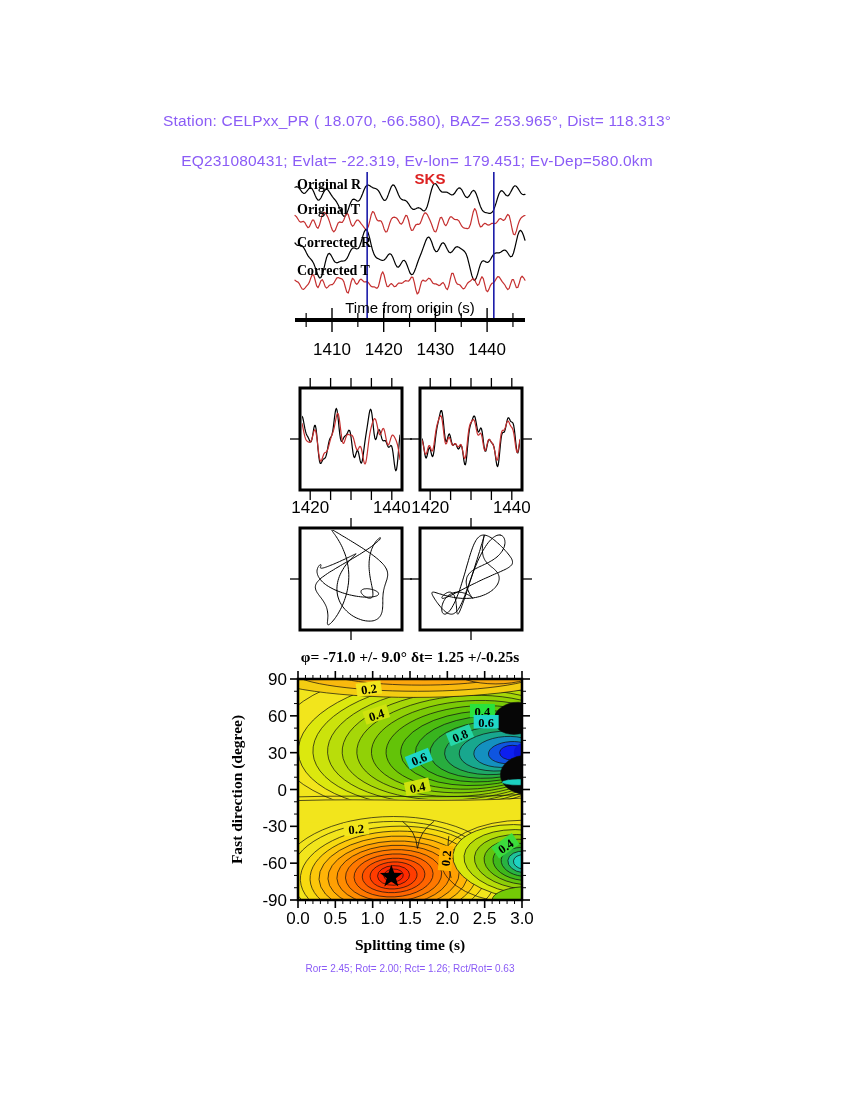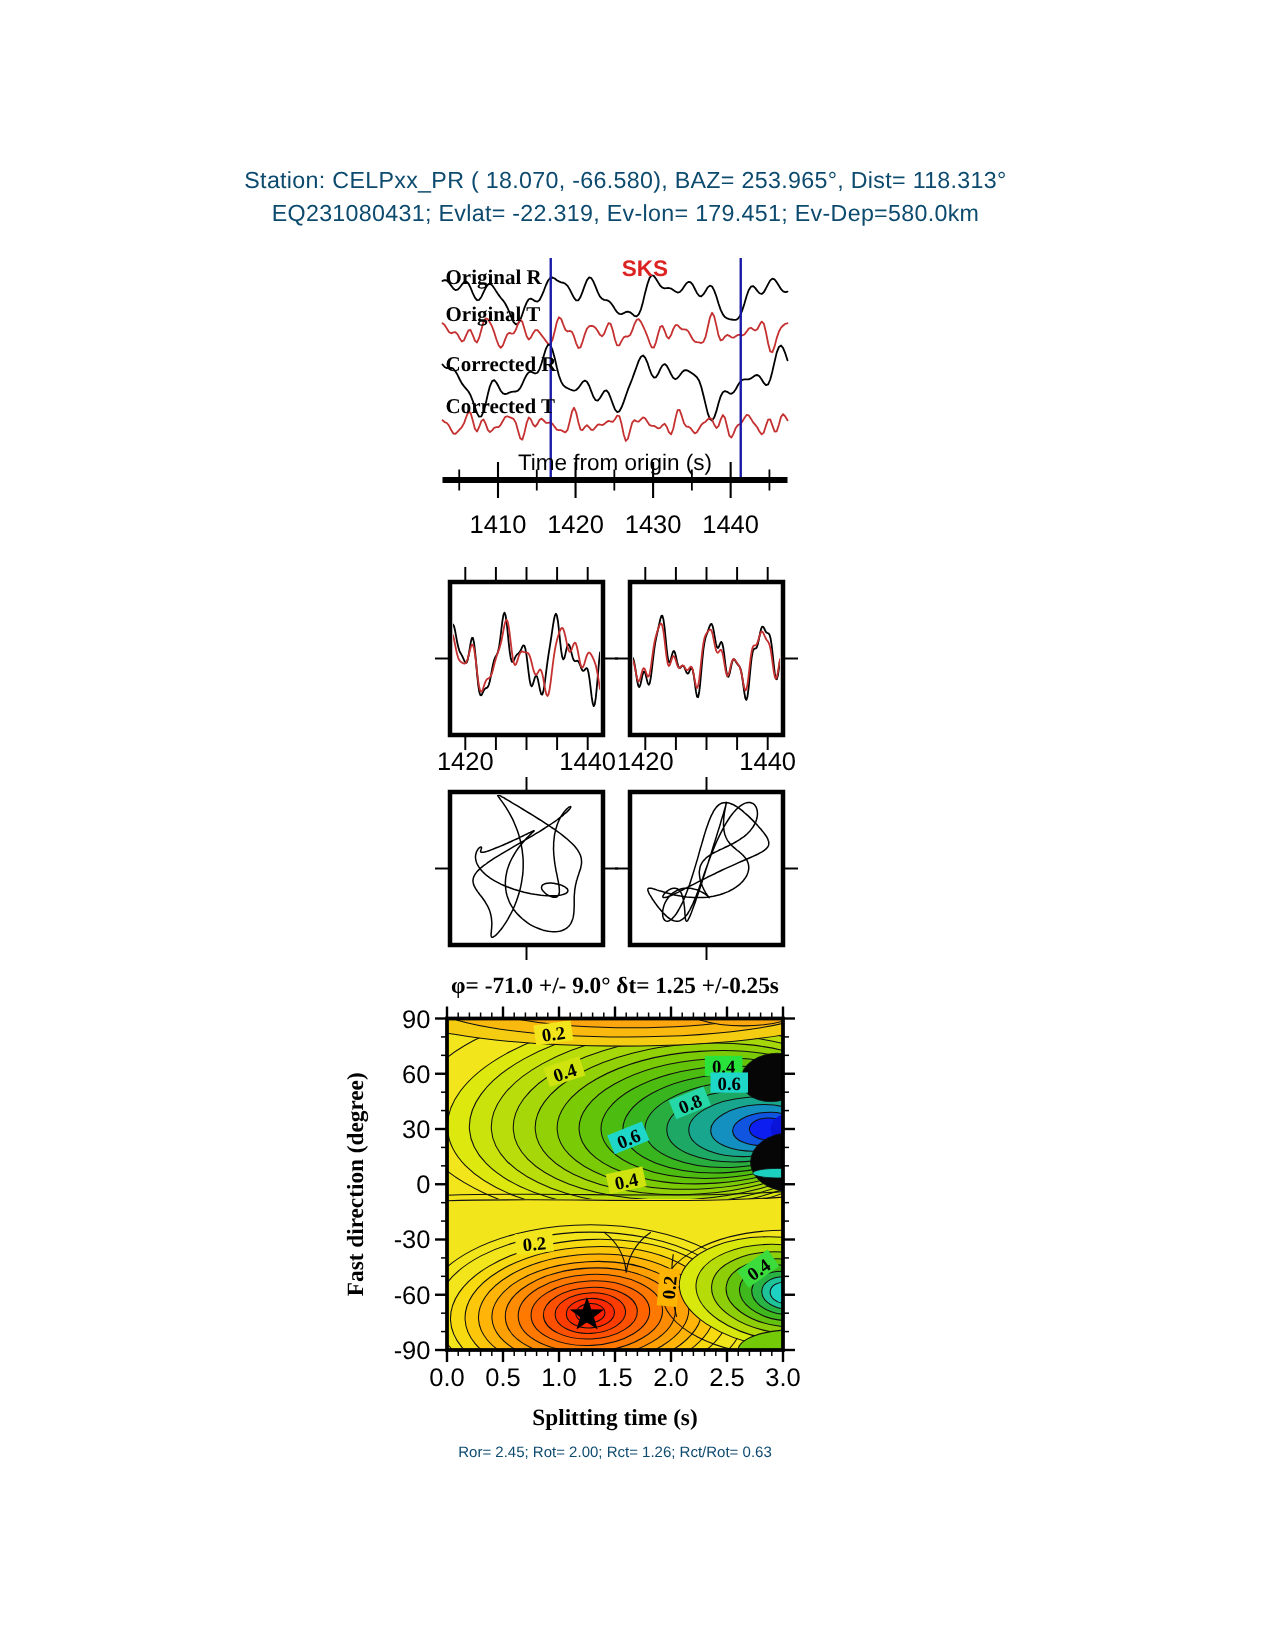--- a/index.html
+++ b/index.html
@@ -1,20 +1,20 @@
 <!DOCTYPE html>
 <html><head>
 <meta charset="utf-8">
 <style>
   html,body{margin:0;padding:0;background:#fff;}
   .page{position:relative;width:850px;height:1100px;background:#fff;overflow:hidden;
-        font-family:"Liberation Sans",sans-serif;color:#0c4a6e;}
+        font-family:"Liberation Sans",sans-serif;color:#8b5cf6;}
   .hdr{position:absolute;left:0;width:834px;text-align:center;font-size:15.5px;letter-spacing:.2px;}
   .hdr1{top:112px;}
-  .hdr2{top:134px;}
+  .hdr2{top:152px;}
   .stats{position:absolute;left:0;top:963px;width:820px;text-align:center;font-size:10px;}
   svg{position:absolute;overflow:visible;}
   .num{font-family:"Liberation Sans",sans-serif;font-size:17px;fill:#000;}
   .tracelab{font-family:"Liberation Serif","DejaVu Serif",serif;font-weight:bold;font-size:14px;fill:#000;}
   .axlab{font-family:"Liberation Sans",sans-serif;font-size:15px;fill:#000;}
   .ctitle{font-family:"Liberation Serif","DejaVu Serif",serif;font-weight:bold;font-size:15.5px;fill:#000;}
   .clab{font-family:"Liberation Serif","DejaVu Serif",serif;font-weight:bold;font-size:12.5px;fill:#000;}
   .skslab{font-family:"Liberation Sans",sans-serif;font-weight:bold;font-size:15px;}
 </style>
 </head>

